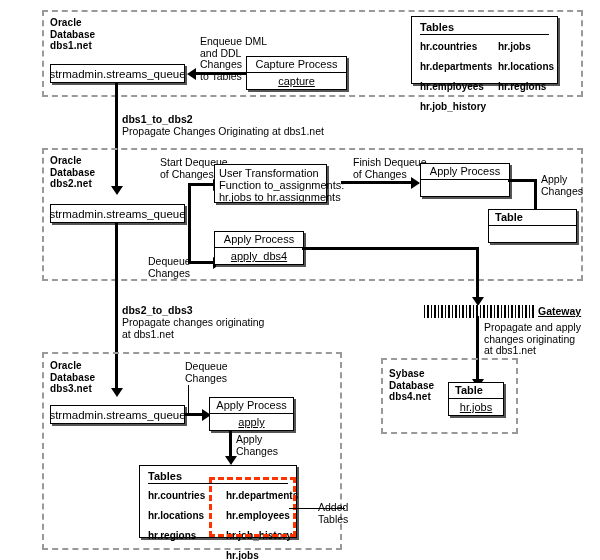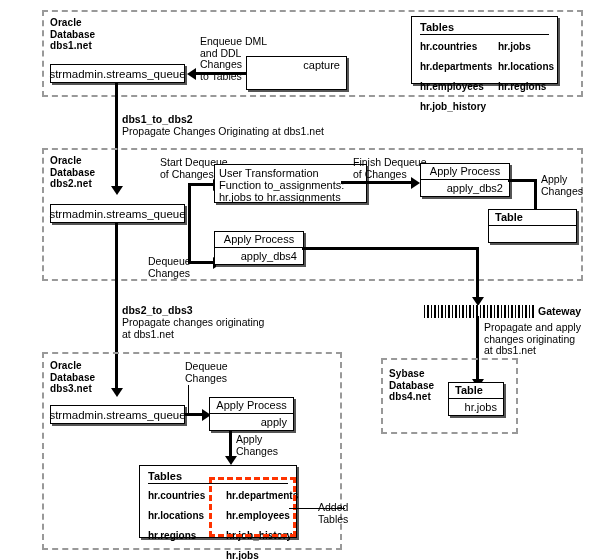--- a/index.html
+++ b/index.html
@@ -39,23 +39,24 @@
     font-size:11px;
     color:#000;
   }
   .box .hdr{
     text-align:center;
     padding:1px 6px 2px 6px;
     border-bottom:1.5px solid #000;
     white-space:nowrap;
   }
   .box .bdy{
-    text-align:right;
+    text-align:center;
     padding:2px 6px 2px 6px;
     white-space:nowrap;
+    text-decoration:underline;
   }
   .queue-box{
     display:flex;
     align-items:center;
     justify-content:center;
     font-size:11.5px;
     white-space:nowrap;
   }
   
   .tbl-box{
@@ -128,20 +129,21 @@
   <div class="db-container" style="left:42px;top:10px;width:541px;height:87px;"></div>
   <div class="db-label" style="left:50px;top:17px;">Oracle
 Database
 dbs1.net</div>
 
   <div class="box queue-box" style="left:50px;top:64px;width:135px;height:19px;">
     <span>strmadmin.streams_queue</span>
   </div>
 
   <div class="box" style="left:246px;top:56px;width:101px;height:34px;">
+    <div class="hdr">Capture Process</div>
     <div class="bdy">capture</div>
   </div>
 
   <div class="ann" style="left:200px;top:36px;">Enqueue DML
 and DDL
 Changes
 to Tables</div>
 
   <div class="ln-h" style="left:196px;top:72px;width:50px;"></div>
   <div class="arw left" style="left:187px;top:67.5px;"></div>
@@ -180,34 +182,33 @@
   <div class="ln-h" style="left:188px;top:183px;width:27px;"></div>
   <div class="arw right" style="left:213px;top:178.5px;"></div>
   <div class="ln-h" style="left:188px;top:261px;width:27px;"></div>
   <div class="arw right" style="left:213px;top:256.5px;"></div>
 
   <div class="ann" style="left:160px;top:157px;">Start Dequeue
 of Changes</div>
   <div class="ann" style="left:148px;top:256px;">Dequeue
 Changes</div>
 
-  <div class="box" style="left:214px;top:164px;width:153px;height:39px;padding:2px 4px;text-align:left;">
+  <div class="box" style="left:214px;top:164px;width:113px;height:39px;padding:2px 4px;text-align:left;">
     <div style="white-space:nowrap;">User Transformation</div>
     <div style="white-space:nowrap;">Function to_assignments:</div>
     <div style="white-space:nowrap;">hr.jobs to hr.assignments</div>
   </div>
 
   <div class="ln-h" style="left:341px;top:181px;width:72px;"></div>
   <div class="arw right" style="left:411px;top:176.5px;"></div>
   <div class="ann" style="left:353px;top:157px;">Finish Dequeue
 of Changes</div>
 
   <div class="box" style="left:420px;top:163px;width:90px;height:34px;">
     <div class="hdr">Apply Process</div>
-    <div class="bdy">apply_dbs2</div>
   </div>
 
   <div class="ln-h" style="left:508px;top:179px;width:29px;"></div>
   <div class="ln-v" style="left:534px;top:179px;height:33px;"></div>
   <div class="arw down" style="left:529.5px;top:210px;"></div>
   <div class="ann" style="left:541px;top:174px;">Apply
 Changes</div>
 
   <div class="box" style="left:488px;top:209px;width:89px;height:34px;">
     <div class="hdr" style="text-align:left;font-weight:bold;">Table</div>
@@ -216,21 +217,21 @@
   <div class="box" style="left:214px;top:231px;width:90px;height:34px;">
     <div class="hdr">Apply Process</div>
     <div class="bdy">apply_dbs4</div>
   </div>
 
   <div class="ln-h" style="left:302px;top:247px;width:177px;"></div>
   <div class="ln-v" style="left:476px;top:247px;height:52px;"></div>
   <div class="arw down" style="left:471.5px;top:297px;"></div>
 
   <div class="gateway" style="left:424px;top:305px;width:110px;"></div>
-  <div class="gw-label" style="left:538px;top:305px;">Gateway</div>
+  <div class="gw-label" style="left:538px;top:305px;text-decoration:underline;">Gateway</div>
   <div class="ann" style="left:484px;top:322px;">Propagate and apply
 changes originating
 at dbs1.net</div>
 
   <div class="ln-v" style="left:476px;top:316px;height:65px;"></div>
   <div class="arw down" style="left:471.5px;top:379px;"></div>
 
   <div class="ann b" style="left:122px;top:305px;">dbs2_to_dbs3</div>
   <div class="ann" style="left:122px;top:317px;">Propagate changes originating
 at dbs1.net</div>

